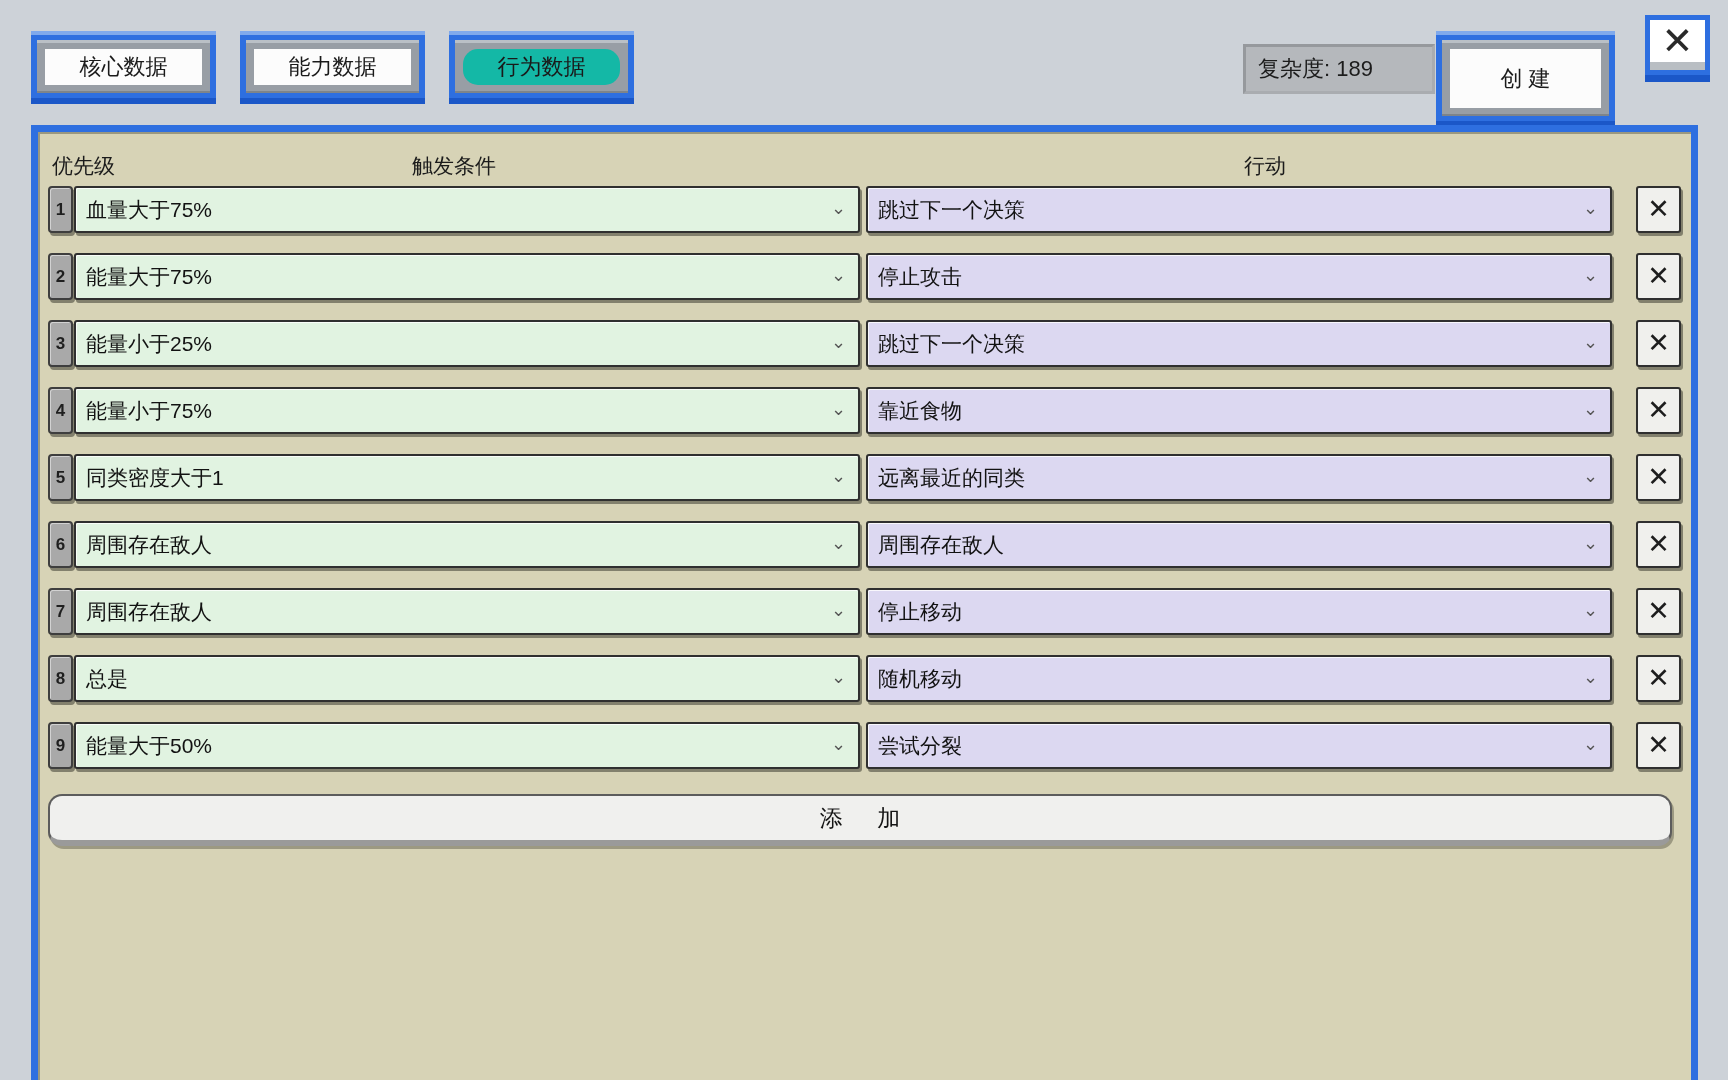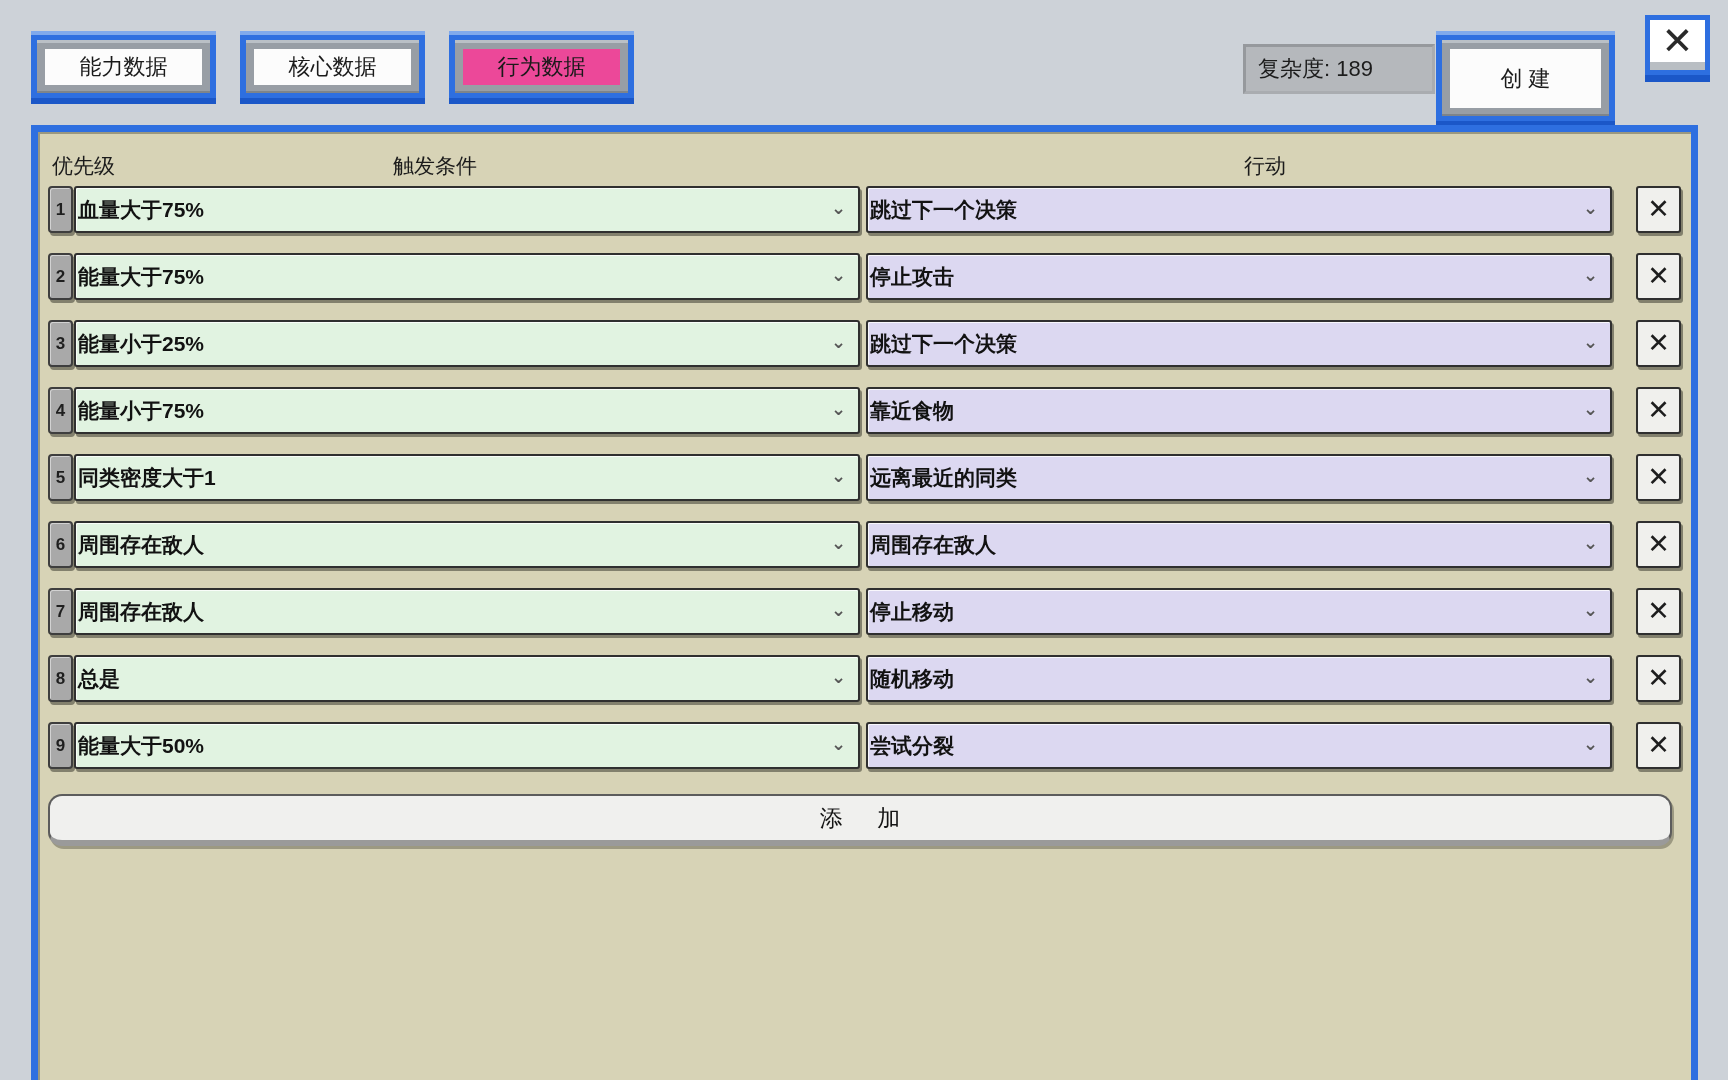--- a/index.html
+++ b/index.html
@@ -24,21 +24,21 @@
     background:#989ea5;
     border-top:3px solid #bac0c6; border-bottom:2px solid #7e848a;
     padding:6px 8px;
   }
   .btn3d-inner {
     width:100%; height:100%; background:#fcfcfc;
     display:flex; align-items:center; justify-content:center;
     font-size:22px; color:#1a1a1a; white-space:pre;
   }
   .tab { width:185px; height:73px; }
-  .tab.active .btn3d-inner { background:#ec4899; }
+  .tab.active .btn3d-inner { background:#14b8a6;border-radius:15px; }
 
   .complexity {
     position:absolute; left:1243px; top:44px; width:192px; height:50px;
     background:#b5b8bc;
     border:3px solid #96999d; border-right-color:#a9acb0; border-bottom-color:#a9acb0;
     display:flex; align-items:center; padding-left:12px;
     font-size:22px; color:#1c1c1c; white-space:pre;
   }
   .create-btn { position:absolute; left:1436px; top:31px; width:179px; height:96px; }
   .close-btn {
@@ -57,36 +57,36 @@
   
   .panel {
     position:absolute; left:31px; top:125px; width:1667px; height:1041px;
     background: var(--panel-bg,#d7d3b6);
     border:7px solid var(--accent,#2e6fe0);
     box-shadow: inset 2px 2px 0 #9a9880;
     padding:12px 10px 10px 10px;
   }
   .headers { position:relative; height:42px; font-size:21px; color:#1b1b1b; }
   .h-priority  { position:absolute; left:4px;    top:8px; }
-  .h-condition { position:absolute; left:345px;  top:8px;font-family:Liberation Mono, monospace; }
+  .h-condition { position:absolute; left:364px;  top:8px;font-family:Liberation Mono, monospace; }
   .h-action    { position:absolute; left:1196px; top:8px; }
 
   .row { display:flex; align-items:stretch; height:47px; margin-bottom:20px; }
   .num {
     width:25px; margin-right:1px;
     background:#a9a9a9; border:2px solid #3e3e3e; border-radius:4px;
     box-shadow:2px 3px 0 rgba(45,45,35,.5), inset 1px 1px 0 #d2d2d2;
     display:flex; align-items:center; justify-content:center;
     font-size:17px; font-weight:bold; color:#1f1f1f;
   }
   .select {
     position:relative; border:2px solid #2f2f2f; border-radius:3px;
     box-shadow:2px 3px 0 rgba(45,45,35,.5), inset 1px 1px 0 rgba(255,255,255,.8);
-    display:flex; align-items:center; padding:0 36px 0 2px;
-    font-size:21px; color:#121212; cursor:pointer; overflow:hidden; white-space:nowrap;font-weight:bold;
+    display:flex; align-items:center; padding:0 36px 0 10px;
+    font-size:21px; color:#121212; cursor:pointer; overflow:hidden; white-space:nowrap;
   }
   .cond { width:786px; background:var(--condition-bg,#e1f3e1); margin-right:6px; }
   .act  { flex:1; background:var(--action-bg,#dcd8f1); margin-right:24px; }
   .chev {
     position:absolute; right:12px; top:50%; transform:translateY(-60%);
     font-size:18px; color:#555; pointer-events:none;
   }
   .del {
     width:45px; padding:0; font-family:inherit;
     background:#f0f0ed; border:2px solid #2f2f2f; border-radius:3px;
@@ -103,26 +103,26 @@
     font-size:23px; color:#141414; letter-spacing:14px; text-indent:14px;
     white-space:pre; cursor:pointer;
   }
 </style>
 </head>
 <body>
 
 <div class="tabs">
   <div class="btn3d tab">
     <div class="btn3d-mid">
-      <div class="btn3d-inner">能力数据</div>
+      <div class="btn3d-inner">核心数据</div>
     </div>
   </div>
   <div class="btn3d tab">
     <div class="btn3d-mid">
-      <div class="btn3d-inner">核心数据</div>
+      <div class="btn3d-inner">能力数据</div>
     </div>
   </div>
   <div class="btn3d tab active">
     <div class="btn3d-mid">
       <div class="btn3d-inner">行为数据</div>
     </div>
   </div>
 </div>
 
 <div class="complexity">复杂度: 189</div>

